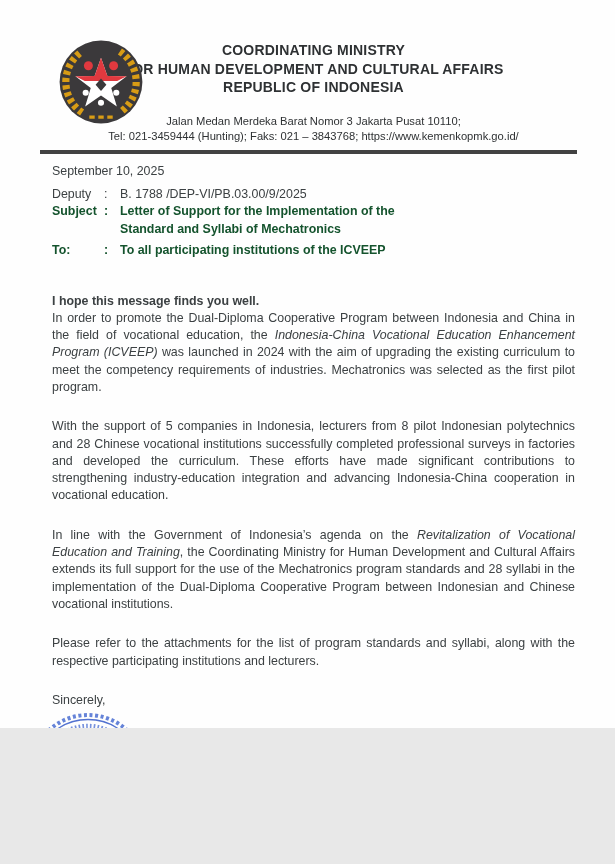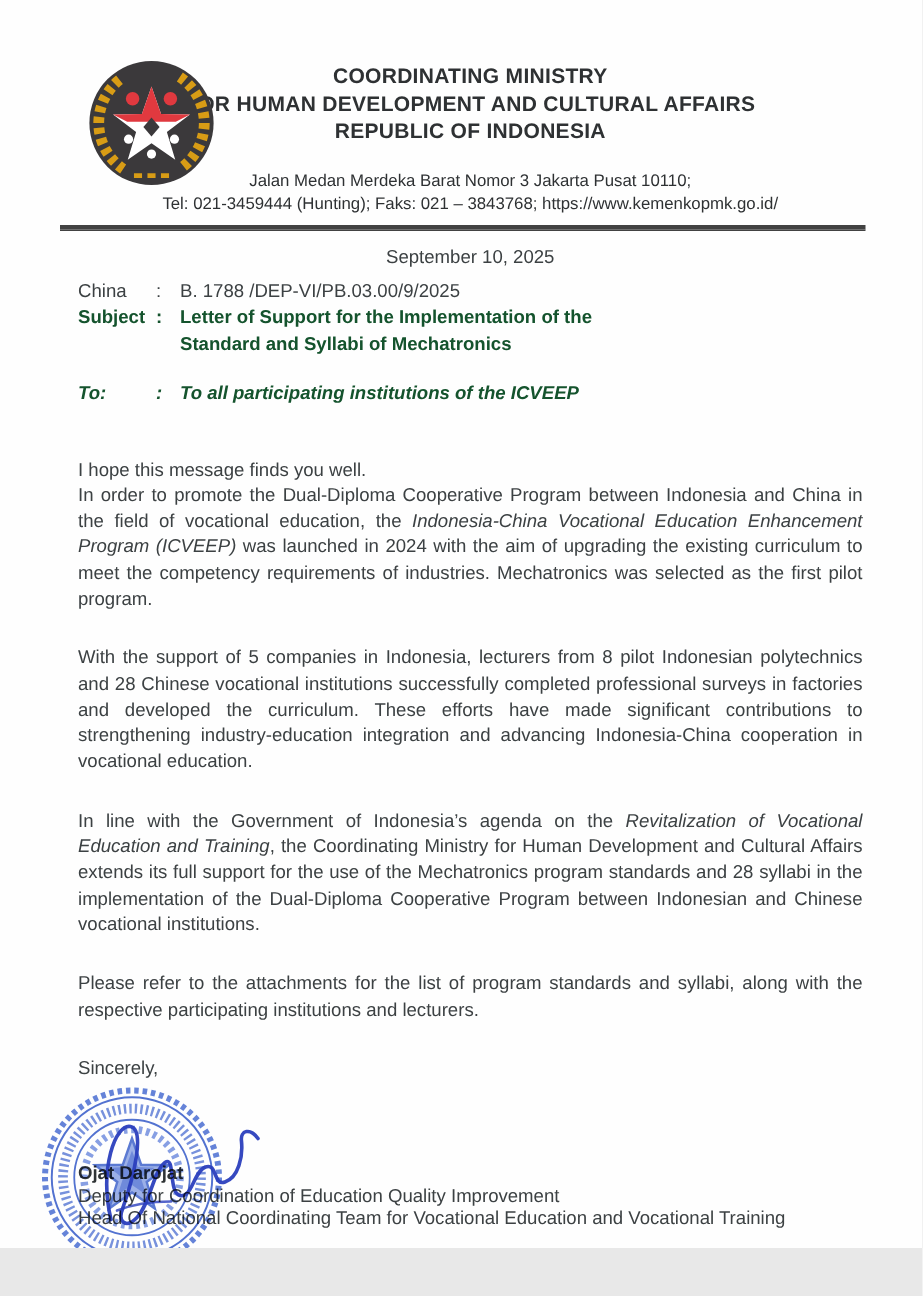--- a/index.html
+++ b/index.html
@@ -1,20 +1,20 @@
 <!DOCTYPE html>
 <html><head>
 <meta charset="utf-8">
 <style>
   * { margin: 0; padding: 0; box-sizing: border-box; }
   html, body { background: #e8e8e8; }
   body { font-family: "Liberation Sans", sans-serif; }
   .page {
     position: relative;
-    width: 615px; height: 832px;
+    width: 615px; height: 728px;
     margin: 0 auto;
     background: #fefefe;
     color: #3c4143;
     padding: 35px 40px 0 52px;
     overflow: hidden;
   }
 
   
   .letterhead { position: relative; min-height: 92px; }
   .logo {
@@ -32,31 +32,31 @@
   .head-addr + .head-addr { margin-top: 0; }
 
   .rule {
     margin: 6px -2px 0 -12px;
     height: 2px;
     border-top: 3px solid #424242;
     border-bottom: 1px solid #424242;
   }
 
   
-  .date-row { text-align: center; font-size: 12.4px; margin-top: 9px; line-height: 17px; }
+  .date-row { text-align: left; font-size: 12.4px; margin-top: 9px; line-height: 17px; }
   .meta { margin-top: 6px; font-size: 12.4px; }
   .meta-row { display: grid; grid-template-columns: 52px 14px 1fr; line-height: 17.5px; }
   .meta-row .val { padding-left: 2px; }
   .bold { font-weight: 700; color: #14532d; }
-  .to-row { margin-top: 16px; font-style: italic; }
+  .to-row { margin-top: 4px; }
 
   
   .letter-body { margin-top: 33px; font-size: 12.4px; line-height: 17.3px; }
   .letter-body p { text-align: justify; margin-bottom: 22px; }
-  .letter-body .greeting { text-align: center; }
+  .letter-body .greeting { text-align: center; font-weight: bold; }
   .it { font-style: italic; }
 
   
   .sig { position: relative; margin-top: 12px; font-size: 12.4px; }
   .closing { line-height: 17px; }
   .stamp-wrap {
     position: absolute; left: -30px; top: 11px;
     width: 196px; height: 152px;
     mix-blend-mode: multiply;
     z-index: 3; pointer-events: none;
@@ -102,21 +102,21 @@
       <div class="head-addr">Tel: 021-3459444 (Hunting); Faks: 021 – 3843768; https://www.kemenkopmk.go.id/</div>
     </div>
   </header>
 
   <div class="rule"></div>
 
   <div class="date-row">September 10, 2025</div>
 
   <div class="meta">
     <div class="meta-row">
-      <span>China</span>
+      <span>Deputy</span>
       <span>:</span>
       <span class="val">B. 1788 /DEP-VI/PB.03.00/9/2025</span>
     </div>
     <div class="meta-row">
       <span class="bold">Subject</span>
       <span class="bold">:</span>
       <span class="val bold">
         <span>Letter of Support for the Implementation of the</span><br>
         <span>Standard and Syllabi of Mechatronics</span>
       </span>

